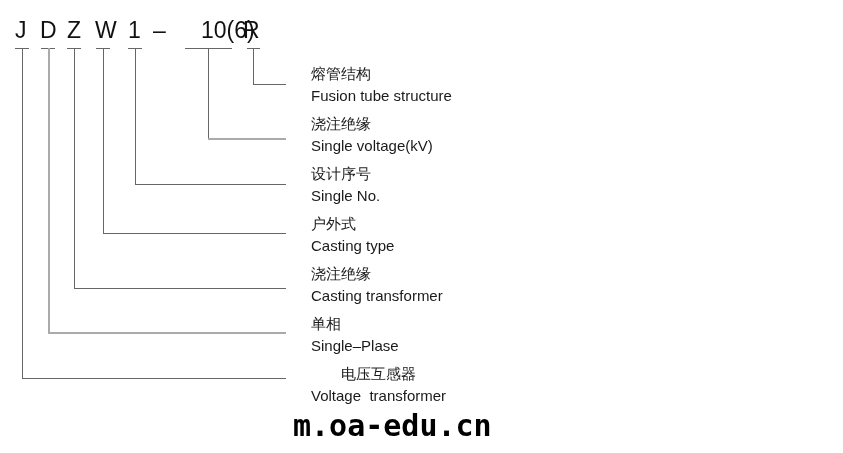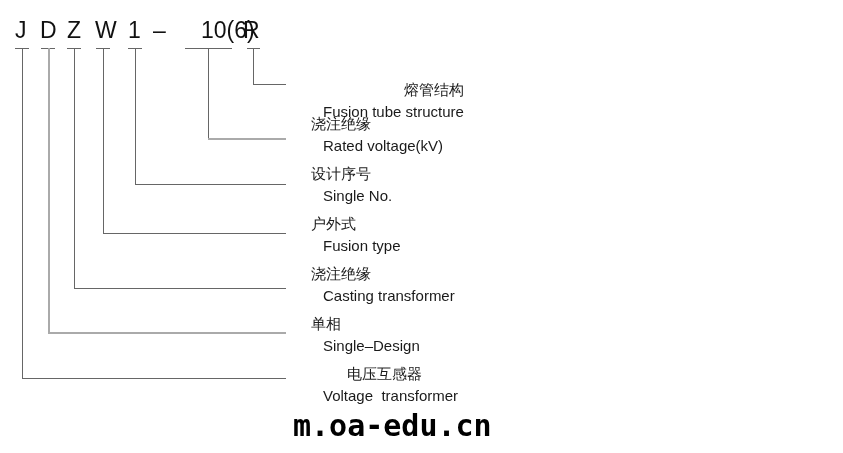--- a/index.html
+++ b/index.html
@@ -2,21 +2,21 @@
 <html><head>
 <meta charset="utf-8">
 <style>
   html, body { margin: 0; padding: 0; background: #ffffff; }
   body { width: 843px; height: 453px; position: relative; overflow: hidden; font-family: "Liberation Sans", "DejaVu Sans", sans-serif; color: #1a1a1a; }
   .code { position: absolute; top: 17px; font-size: 23px; font-weight: 500; color: #111; letter-spacing: 0; }
   .ln { position: absolute; background: #666; }
   .ln.light { background: #aaa; }
   .label { position: absolute; left: 311px; font-size: 15px; line-height: 20px; color: #1a1a1a; white-space: nowrap; }
   .label .cn { display: block; font-family: "DejaVu Sans", sans-serif; font-size: 15px; }
-  .label .en { display: block; margin-top: 2px; margin-left: 12px; }
+  .label .en { display: block; margin-top: 2px; }
   .watermark { position: absolute; left: 293px; top: 408px; font-family: "DejaVu Sans Mono", "Liberation Mono", monospace; font-weight: bold; font-size: 30px; letter-spacing: 0px; color: #000; }
 </style>
 </head>
 <body>
 
 <div class="code" style="left:15px;">J</div>
 <div class="code" style="left:40px;">D</div>
 <div class="code" style="left:67px;">Z</div>
 <div class="code" style="left:95px;">W</div>
 <div class="code" style="left:128px;">1</div>
@@ -46,42 +46,42 @@
 
 <div class="ln" style="left:74px; top:48px; width:1px; height:240px;"></div>
 <div class="ln" style="left:74px; top:288px; width:212px; height:1px;"></div>
 
 <div class="ln light" style="left:48px; top:48px; width:2px; height:285px;"></div>
 <div class="ln light" style="left:48px; top:332px; width:238px; height:2px;"></div>
 
 <div class="ln" style="left:22px; top:48px; width:1px; height:331px;"></div>
 <div class="ln" style="left:22px; top:378px; width:264px; height:1px;"></div>
 
-<div class="label" style="top:80px;text-align:right;">
+<div class="label" style="top:64px;">
   <span class="cn">熔管结构</span>
   <span class="en">Fusion tube structure</span>
 </div>
 <div class="label" style="top:114px;">
   <span class="cn">浇注绝缘</span>
-  <span class="en">Rated voltage(kV)</span>
+  <span class="en">Single voltage(kV)</span>
 </div>
 <div class="label" style="top:164px;">
   <span class="cn">设计序号</span>
   <span class="en">Single No.</span>
 </div>
 <div class="label" style="top:214px;">
   <span class="cn">户外式</span>
-  <span class="en">Fusion type</span>
+  <span class="en">Casting type</span>
 </div>
 <div class="label" style="top:264px;">
   <span class="cn">浇注绝缘</span>
   <span class="en">Casting transformer</span>
 </div>
 <div class="label" style="top:314px;">
   <span class="cn">单相</span>
-  <span class="en">Single–Design</span>
+  <span class="en">Single–Plase</span>
 </div>
 <div class="label" style="top:364px;text-align:center;">
   <span class="cn">电压互感器</span>
   <span class="en" style="white-space:pre;">Voltage  transformer</span>
 </div>
 
 <div class="watermark">m.oa-edu.cn</div>
 
 </body></html>

